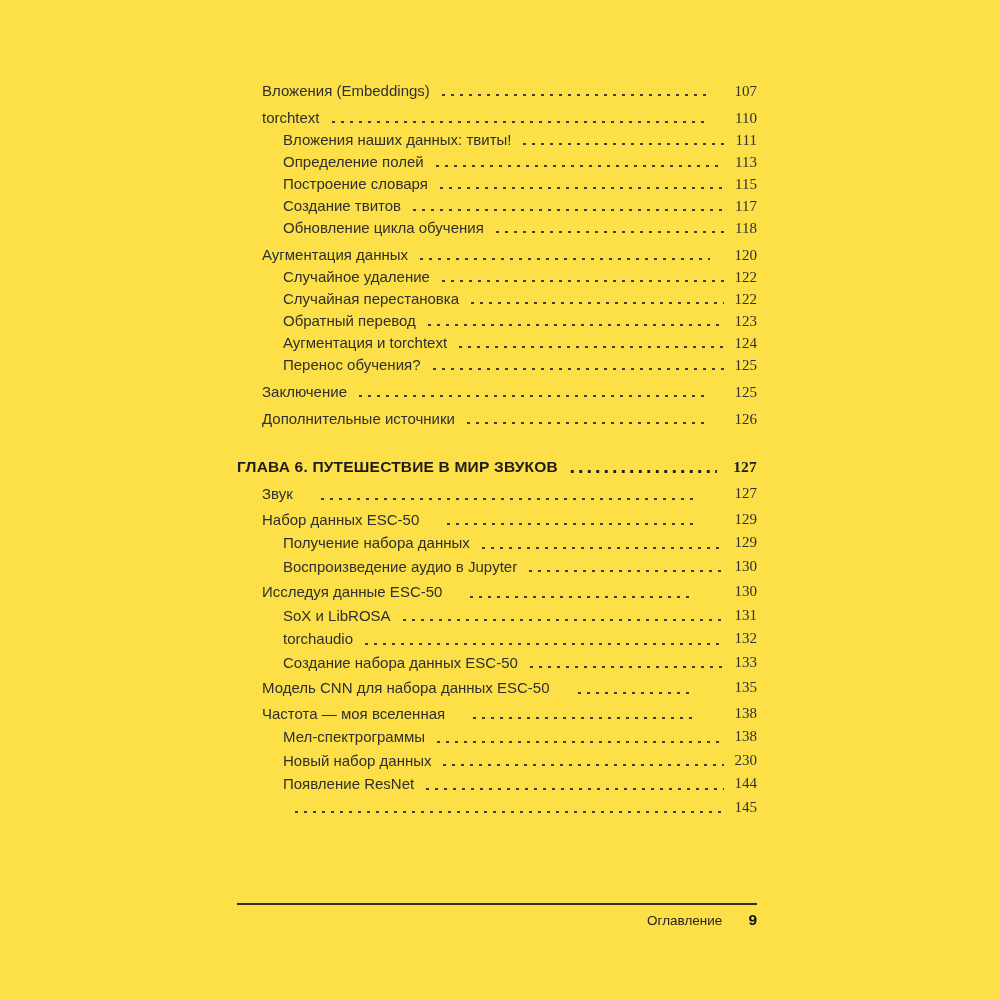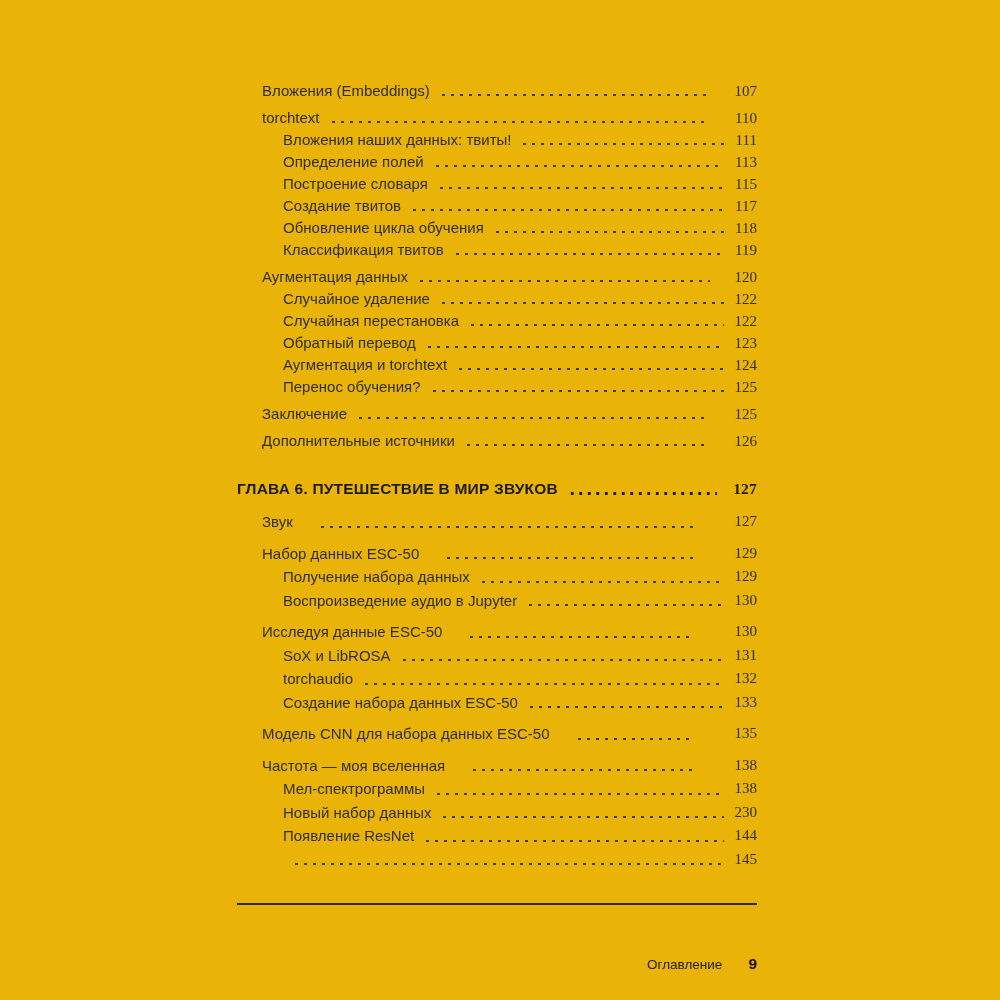--- a/index.html
+++ b/index.html
@@ -1,20 +1,20 @@
 <!DOCTYPE html>
 <html><head>
 <meta charset="utf-8">
 <style>
   html, body { margin: 0; padding: 0; background: #ffffff; }
   .page {
     position: relative;
     width: 1000px;
     height: 1000px;
-    background: #eab308;
+    background: #fde047;
     font-family: "Liberation Sans", "DejaVu Sans", sans-serif;
     color: #2f2f2f;
     overflow: hidden;
   }
   .toc {
     position: absolute;
     left: 237px;
     top: 80px;
     width: 520px;
   }
@@ -25,21 +25,21 @@
     display: flex;
     height: 22px;
     line-height: 22px;
     font-size: 15px;
     white-space: nowrap;
   }
   .s2 .row { height: 23.5px; line-height: 23.5px; }
   .row.lvl1 { margin-top: 5px; padding-left: 25px; }
   .row.lvl2 { padding-left: 46px; }
   .s1 .row:first-child { margin-top: 0; }
-  .s2 .row.lvl1 { margin-top: 8px; gap: 16px; }
+  .s2 .row.lvl1 { margin-top: 2px; gap: 16px; }
 
   .title { flex: 0 0 auto; }
   .leader {
     flex: 1 1 auto;
     align-self: stretch;
     margin-left: 6px;
     background-image: radial-gradient(circle, #3c3c3c 1.2px, rgba(0,0,0,0) 1.45px);
     background-size: 9px 4px;
     background-repeat: repeat-x;
     background-position: left 3px bottom 5px;
@@ -72,21 +72,21 @@
     position: absolute;
     left: 237px;
     top: 903px;
     width: 520px;
     height: 2px;
     background: #2e2e2e;
   }
   .footer-text {
     position: absolute;
     left: 237px;
-    top: 953px;
+    top: 909px;
     width: 520px;
     height: 22px;
     line-height: 22px;
     display: flex;
     justify-content: flex-end;
     align-items: baseline;
     text-align: center;
   }
   .footer-label { font-size: 13.5px; color: #222222; }
   .footer-page { font-size: 15.5px; font-weight: bold; color: #111111; margin-left: 26px; }
@@ -125,25 +125,20 @@
         <div class="row lvl2">
           <span class="title">Создание твитов</span>
           <span class="leader"></span>
           <span class="pagenum">117</span>
         </div>
         <div class="row lvl2">
           <span class="title">Обновление цикла обучения</span>
           <span class="leader"></span>
           <span class="pagenum">118</span>
         </div>
-        <div class="row lvl2">
-          <span class="title">Классификация твитов</span>
-          <span class="leader"></span>
-          <span class="pagenum">119</span>
-        </div>
         <div class="row lvl1">
           <span class="title">Аугментация данных</span>
           <span class="leader"></span>
           <span class="pagenum">120</span>
         </div>
         <div class="row lvl2">
           <span class="title">Случайное удаление</span>
           <span class="leader"></span>
           <span class="pagenum">122</span>
         </div>

